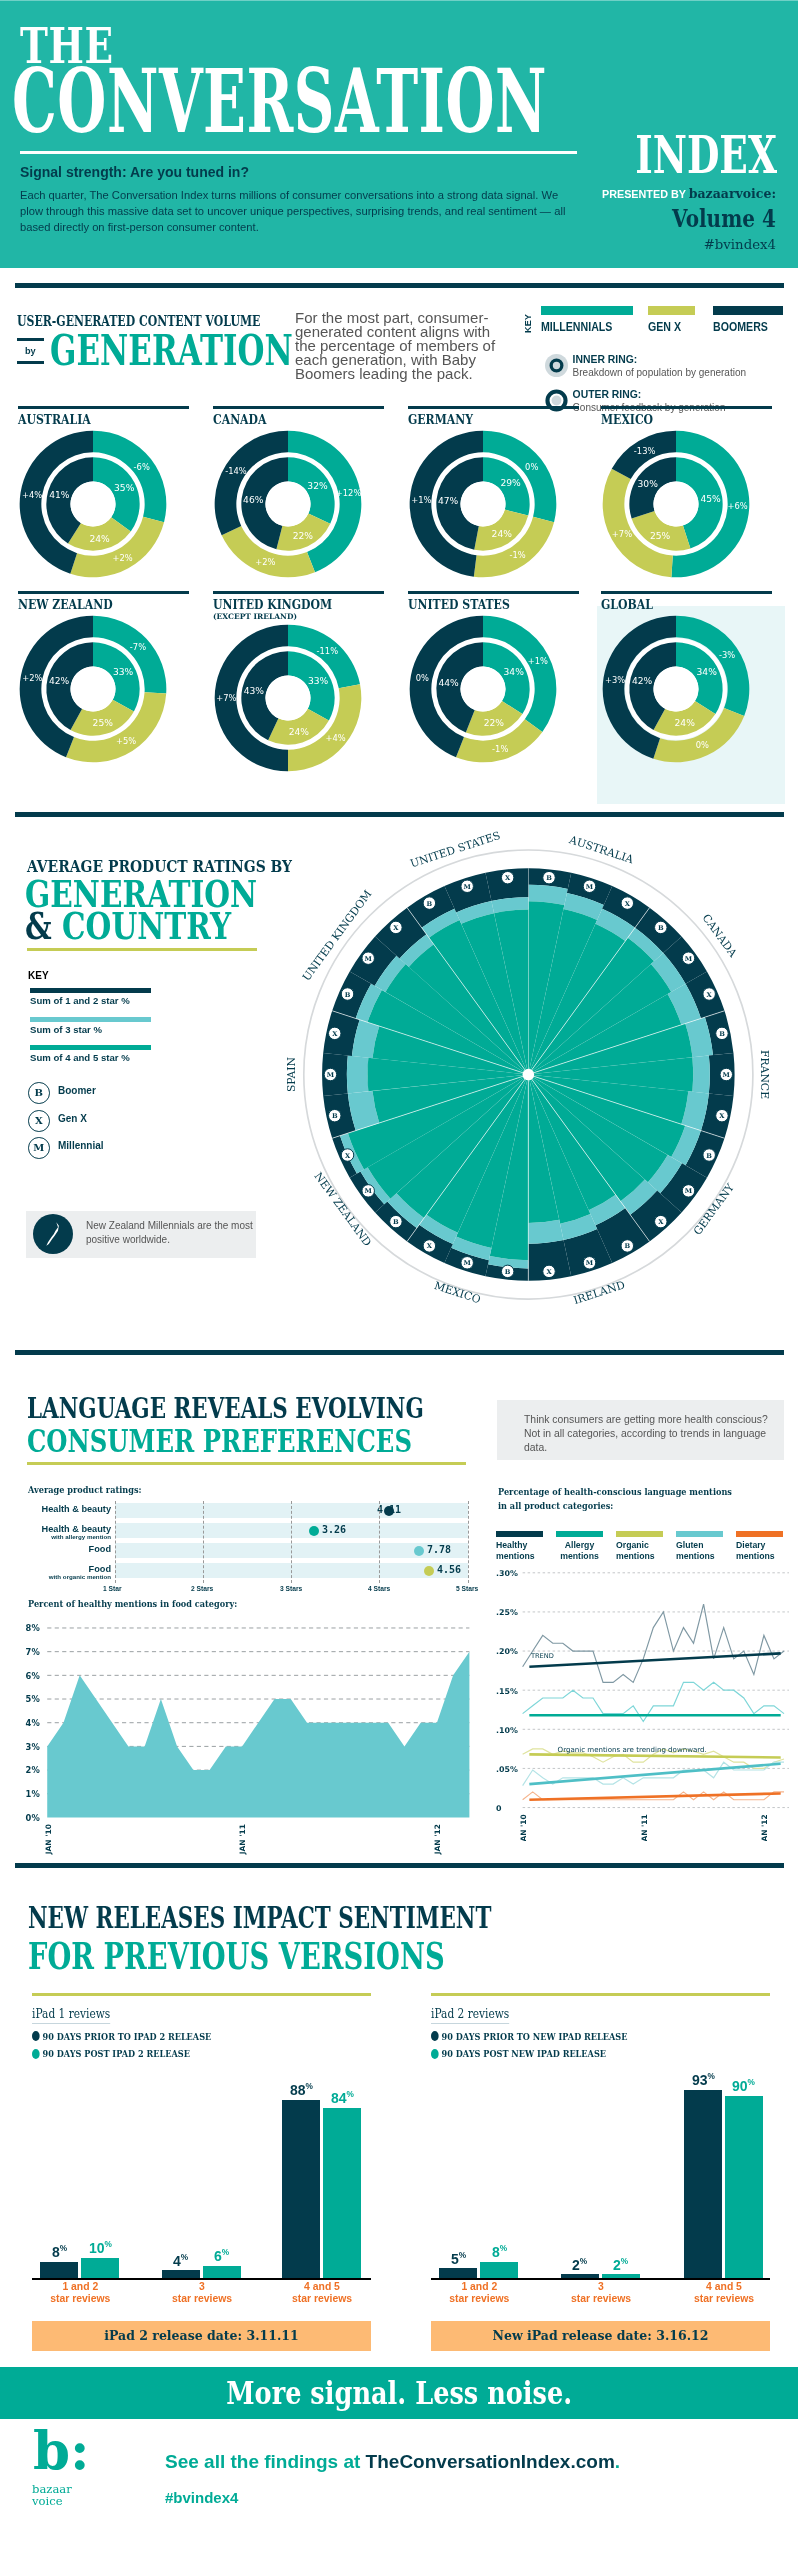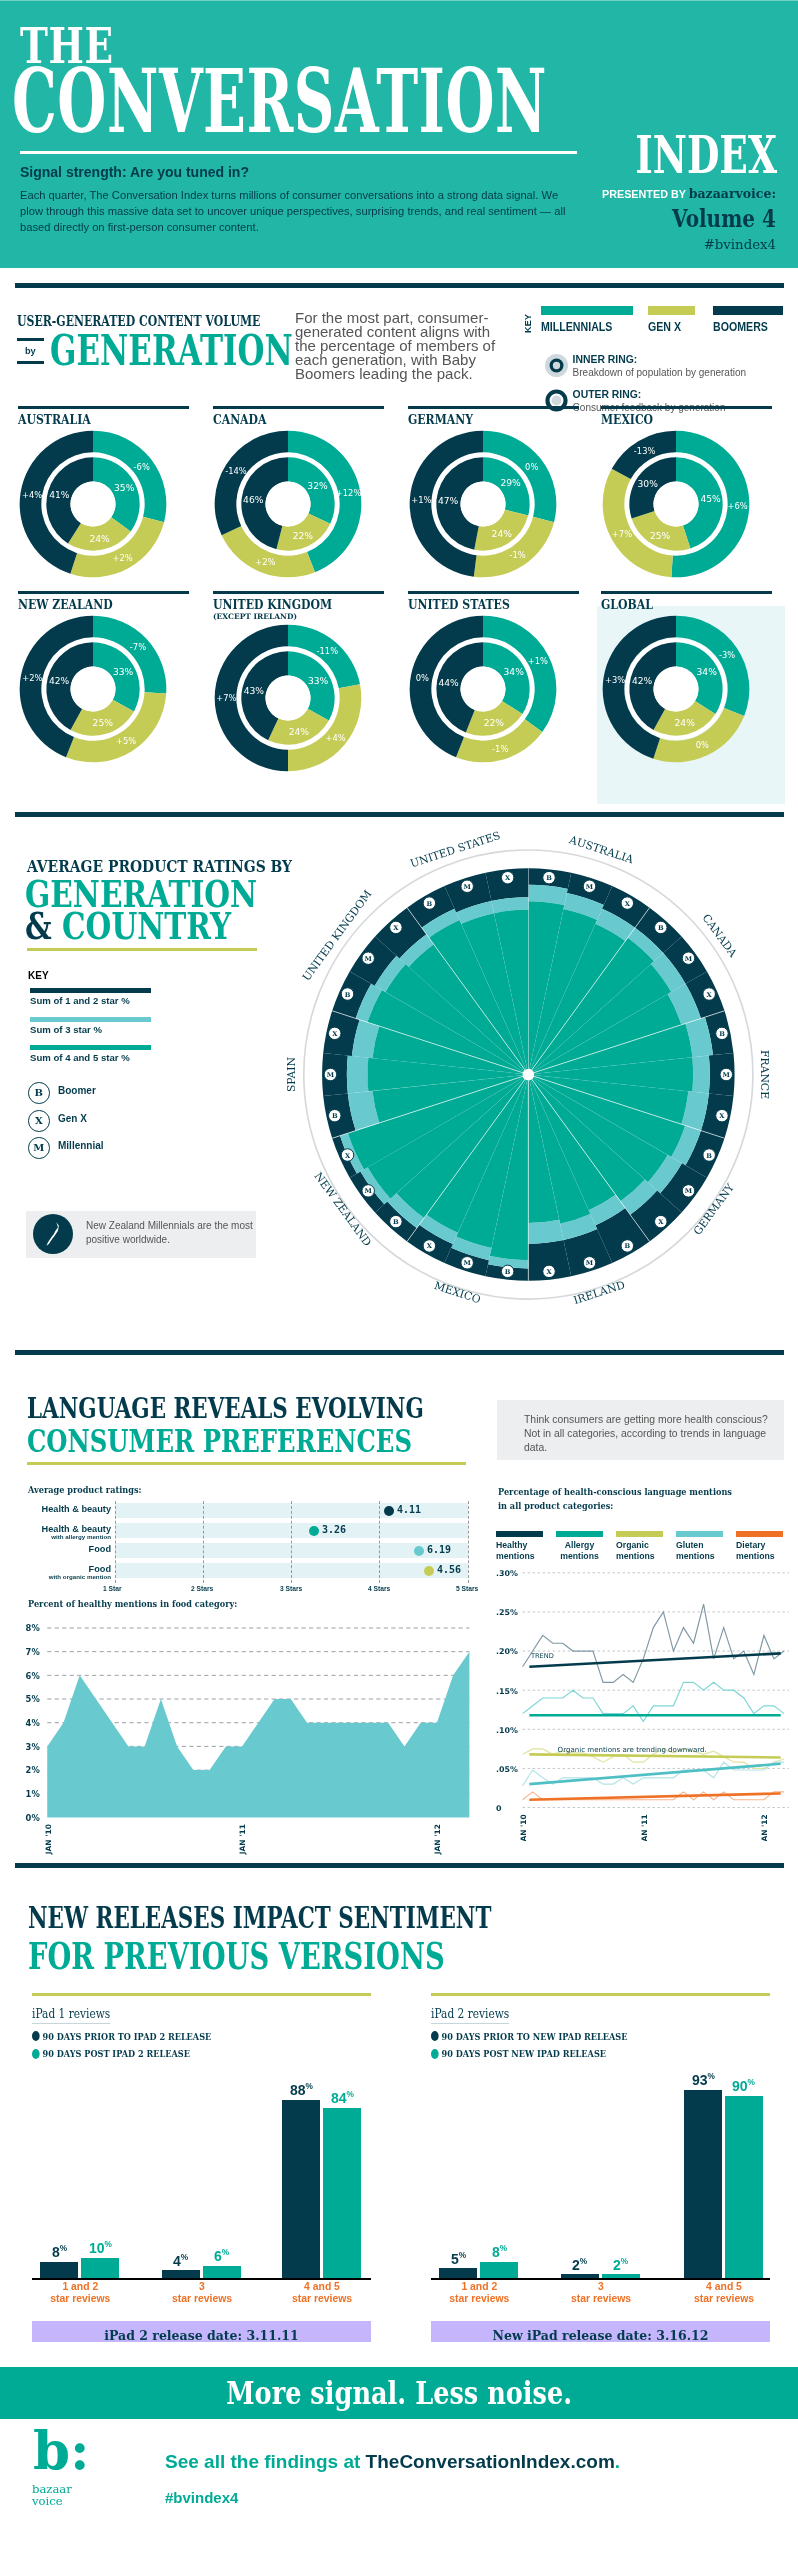--- a/index.html
+++ b/index.html
@@ -86,21 +86,21 @@
   .ipad .rule { height: 3.3px; background: #c5cc55; }
   .ipad .ttl { font-family: "DejaVu Serif", serif; font-size: 12.5px; margin-top: 10px; display: inline-block; border-bottom: 1.7px solid #c6d6dd; padding-bottom: 1.7px; transform: scaleX(0.85); transform-origin: left; }
   .ipad .lg { font-family: "DejaVu Serif", serif; font-weight: bold; font-size: 9.6px; margin-top: 6.7px; display: flex; align-items: center; gap: 3.3px; transform: scaleX(0.85); transform-origin: left; white-space: nowrap; }
   .ipad .lg .d { width: 9.2px; height: 10px; border-radius: 50%; display: inline-block; }
   .plot { position: absolute; left: 0; top: 92px; width: 339px; height: 193px; }
   .barx { position: absolute; bottom: 0; }
   .barv { position: absolute; font-size: 14px; font-weight: bold; text-align: center; white-space: nowrap; }
   .barv sup { font-size: 8.3px; }
   .baseline { position: absolute; left: 0; right: 0; bottom: -1.7px; height: 1.7px; background: #000; }
   .cat { position: absolute; top: 288px; text-align: center; font-weight: bold; font-size: 10.4px; line-height: 11.6px; color: #ef7125; width: 100px; }
-  .reldate { position: absolute; top: 328px; height: 21px; background: #c4b5fd; text-align: center; font-family: "DejaVu Serif", serif; font-weight: bold; font-size: 12.5px; line-height: 30px; }
+  .reldate { position: absolute; top: 328px; height: 30px; background: #fdba74; text-align: center; font-family: "DejaVu Serif", serif; font-weight: bold; font-size: 12.5px; line-height: 30px; }
 
   
   .foot-band { background: #00ab96; height: 52px; text-align: center; color: #fff; font-family: "DejaVu Serif", serif; font-weight: bold; font-size: 32px; line-height: 52px; }
   .foot-band span { display: inline-block; transform: scaleX(0.8); }
   .foot { position: relative; height: 95px; }
   .foot .logo-b { position: absolute; left: 33px; top: 5px; color: #00ab96; font-family: "DejaVu Serif", serif; font-weight: bold; font-size: 53px; line-height: 53px; }
   .foot .logo-t { position: absolute; left: 32px; top: 65px; color: #00ab96; font-family: "DejaVu Serif", serif; font-size: 11.6px; line-height: 11.6px; }
   .foot .find { position: absolute; left: 165px; top: 32px; font-size: 19px; font-weight: bold; color: #00ab96; white-space: nowrap; }
   .foot .find b { color: #033b4c; }
   .foot .hash { position: absolute; left: 165px; top: 70px; font-size: 15px; font-weight: bold; color: #00ab96; }
@@ -562,29 +562,29 @@
   <div class="grule"></div>
   <div class="graybox" style="left:497px;top:45px;width:287px;height:60px;padding:13.3px 0 0 27px">
     <span>Think consumers are getting more health conscious? Not in all categories, according to trends in language data.</span>
   </div>
 
   <div class="sublbl" style="left:28px;top:129px">Average product ratings:</div>
   <div id="ratingsDots">
       <div class="rating-row" style="top: 148px;"></div>
       <div class="rating-lbl" style="top: 149px; left: 0px; width: 111px;">Health &amp; beauty</div>
       <div class="dot" style="left: 384px; top: 151px; background: rgb(3, 59, 76);"></div>
-      <div class="dotv" style="left: 397px; top: 149px;">4.11</div>
+      <div class="dotv" style="left: 377px; top: 149px;">4.11</div>
       <div class="rating-row" style="top: 168px;"></div>
       <div class="rating-lbl" style="top: 169px; left: 0px; width: 111px;">Health &amp; beauty<small>with allergy mention</small></div>
       <div class="dot" style="left: 309px; top: 171px; background: rgb(0, 171, 150);"></div>
       <div class="dotv" style="left: 322px; top: 169px;">3.26</div>
       <div class="rating-row" style="top: 188px;"></div>
       <div class="rating-lbl" style="top: 189px; left: 0px; width: 111px;">Food</div>
       <div class="dot" style="left: 414px; top: 191px; background: rgb(104, 201, 207);"></div>
-      <div class="dotv" style="left: 427px; top: 189px;">6.19</div>
+      <div class="dotv" style="left: 427px; top: 189px;">7.78</div>
       <div class="rating-row" style="top: 208px;"></div>
       <div class="rating-lbl" style="top: 209px; left: 0px; width: 111px;">Food<small>with organic mention</small></div>
       <div class="dot" style="left: 424px; top: 211px; background: rgb(197, 204, 85);"></div>
       <div class="dotv" style="left: 437px; top: 209px;">4.56</div>
       <div class="vgrid" style="left: 115px; top: 146px; height: 82px;"></div>
       <div class="xtick" style="left: 103px; top: 230px;">1 Star</div>
       <div class="vgrid" style="left: 203px; top: 146px; height: 82px;"></div>
       <div class="xtick" style="left: 191px; top: 230px;">2 Stars</div>
       <div class="vgrid" style="left: 291px; top: 146px; height: 82px;"></div>
       <div class="xtick" style="left: 280px; top: 230px;">3 Stars</div>

